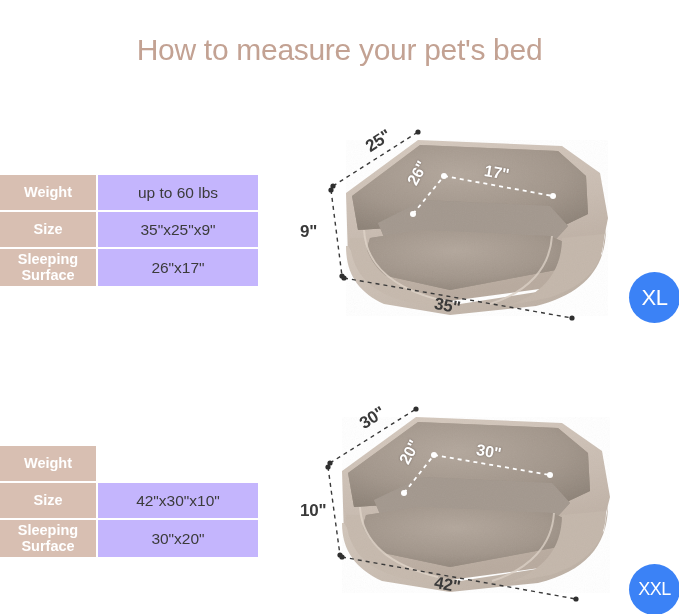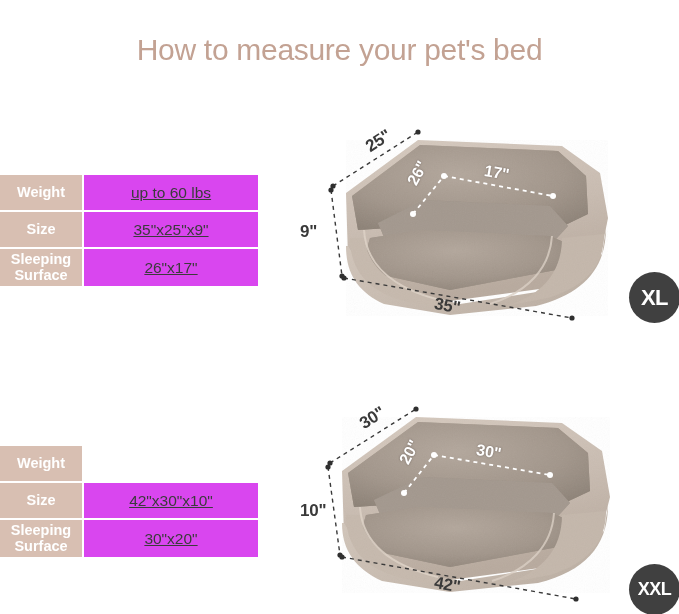--- a/index.html
+++ b/index.html
@@ -41,58 +41,57 @@
 
   .spec-row {
     display: flex;
     height: 35px;
     margin-bottom: 2px;
   }
   .spec-row:last-child { margin-bottom: 0; }
   .spec-row.tall { height: 37px; }
 
   .spec-label {
-    width: 82px;
+    width: 96px;
     background: #d8bfb2;
     color: #ffffff;
     font-size: 14.5px;
     font-weight: bold;
     display: flex;
     align-items: center;
     justify-content: center;
     text-align: center;
     line-height: 1.05;
     box-sizing: border-box;
   }
   .spec-value {
     flex: 1;
     margin-left: 2px;
-    background: #d946ef;
+    background: #c4b5fd;
     color: #3b3b3b;
     font-size: 15.5px;
     font-weight: normal;
     display: flex;
     align-items: center;
     justify-content: center;
     box-sizing: border-box;
-    text-decoration: underline;
   }
 
   
   .size-badge {
     position: absolute;
     width: 51px;
     height: 51px;
     border-radius: 50%;
-    background: #404040;
+    background: #3b82f6;
     color: #ffffff;
     display: flex;
     align-items: center;
     justify-content: center;
-    font-weight: bold;
+    font-weight: normal;
     letter-spacing: -0.5px;
   }
   #size-badge-xl  { left: 629px; top: 272px; font-size: 22px; }
   #size-badge-xxl { left: 629px; top: 564px; font-size: 18px; }
 
   
   .bed-figure {
     position: absolute;
   }
   #bed-figure-xl  { left: 300px; top: 118px; width: 340px; height: 215px; }

